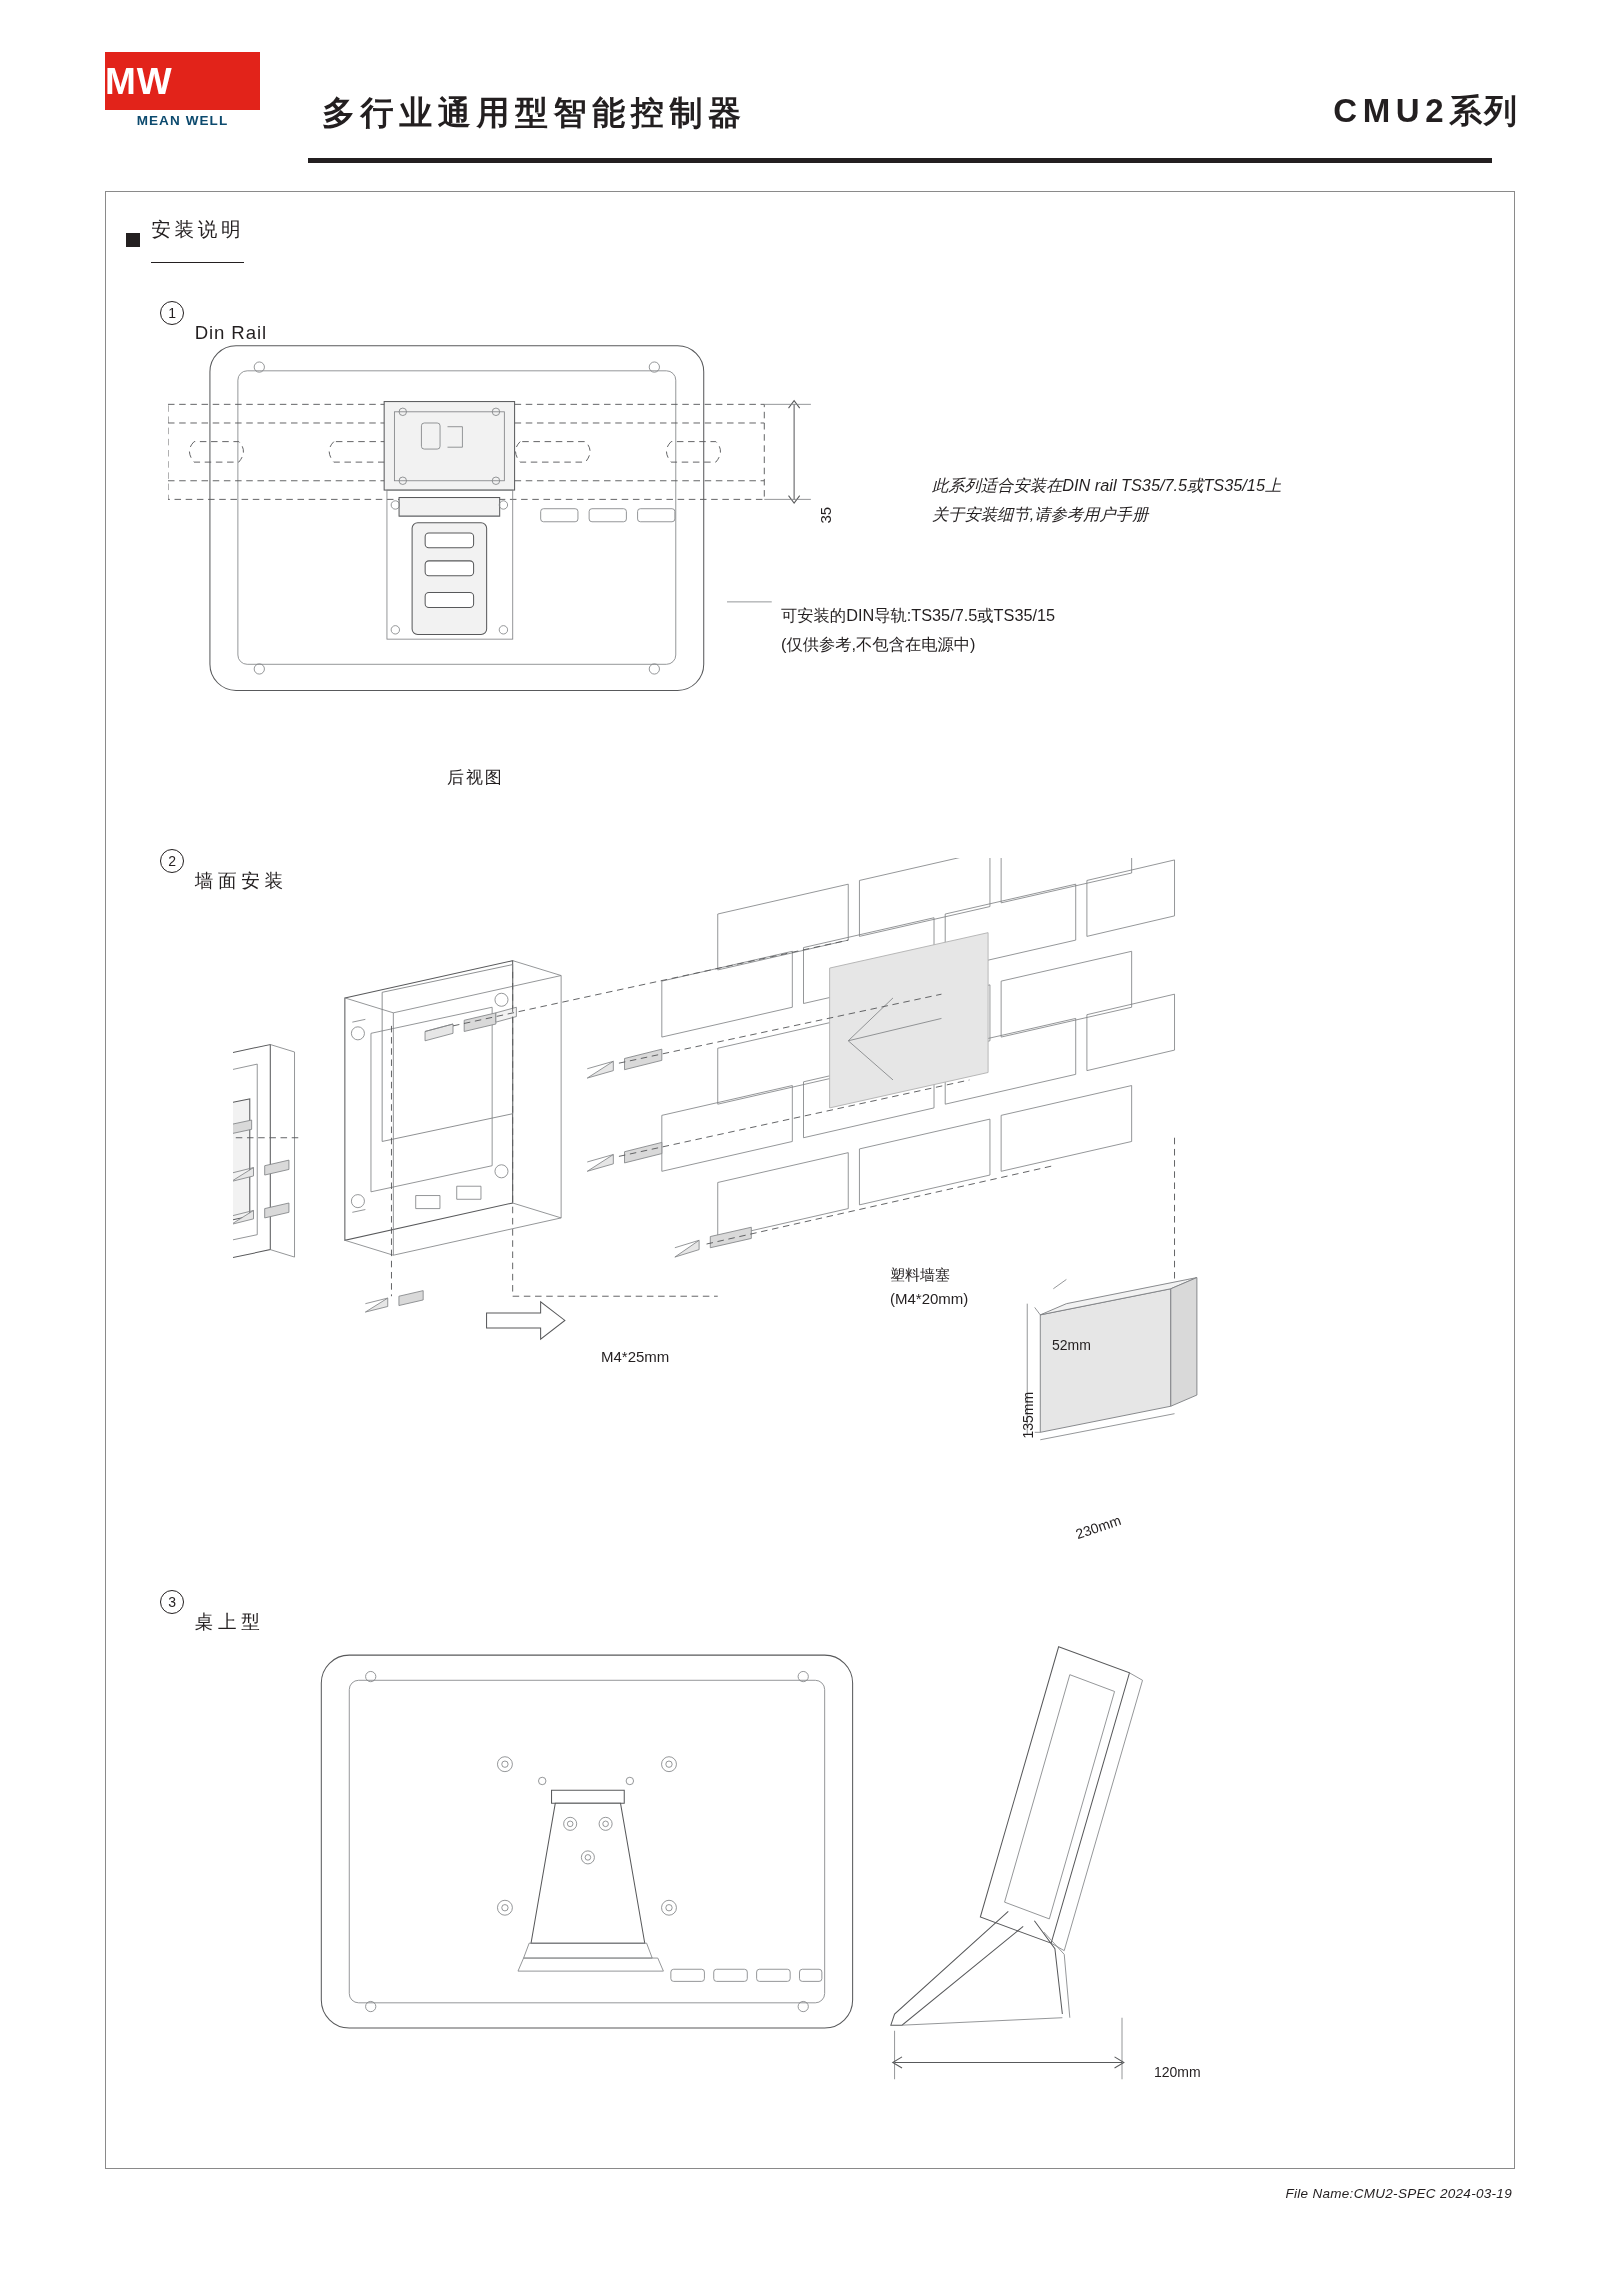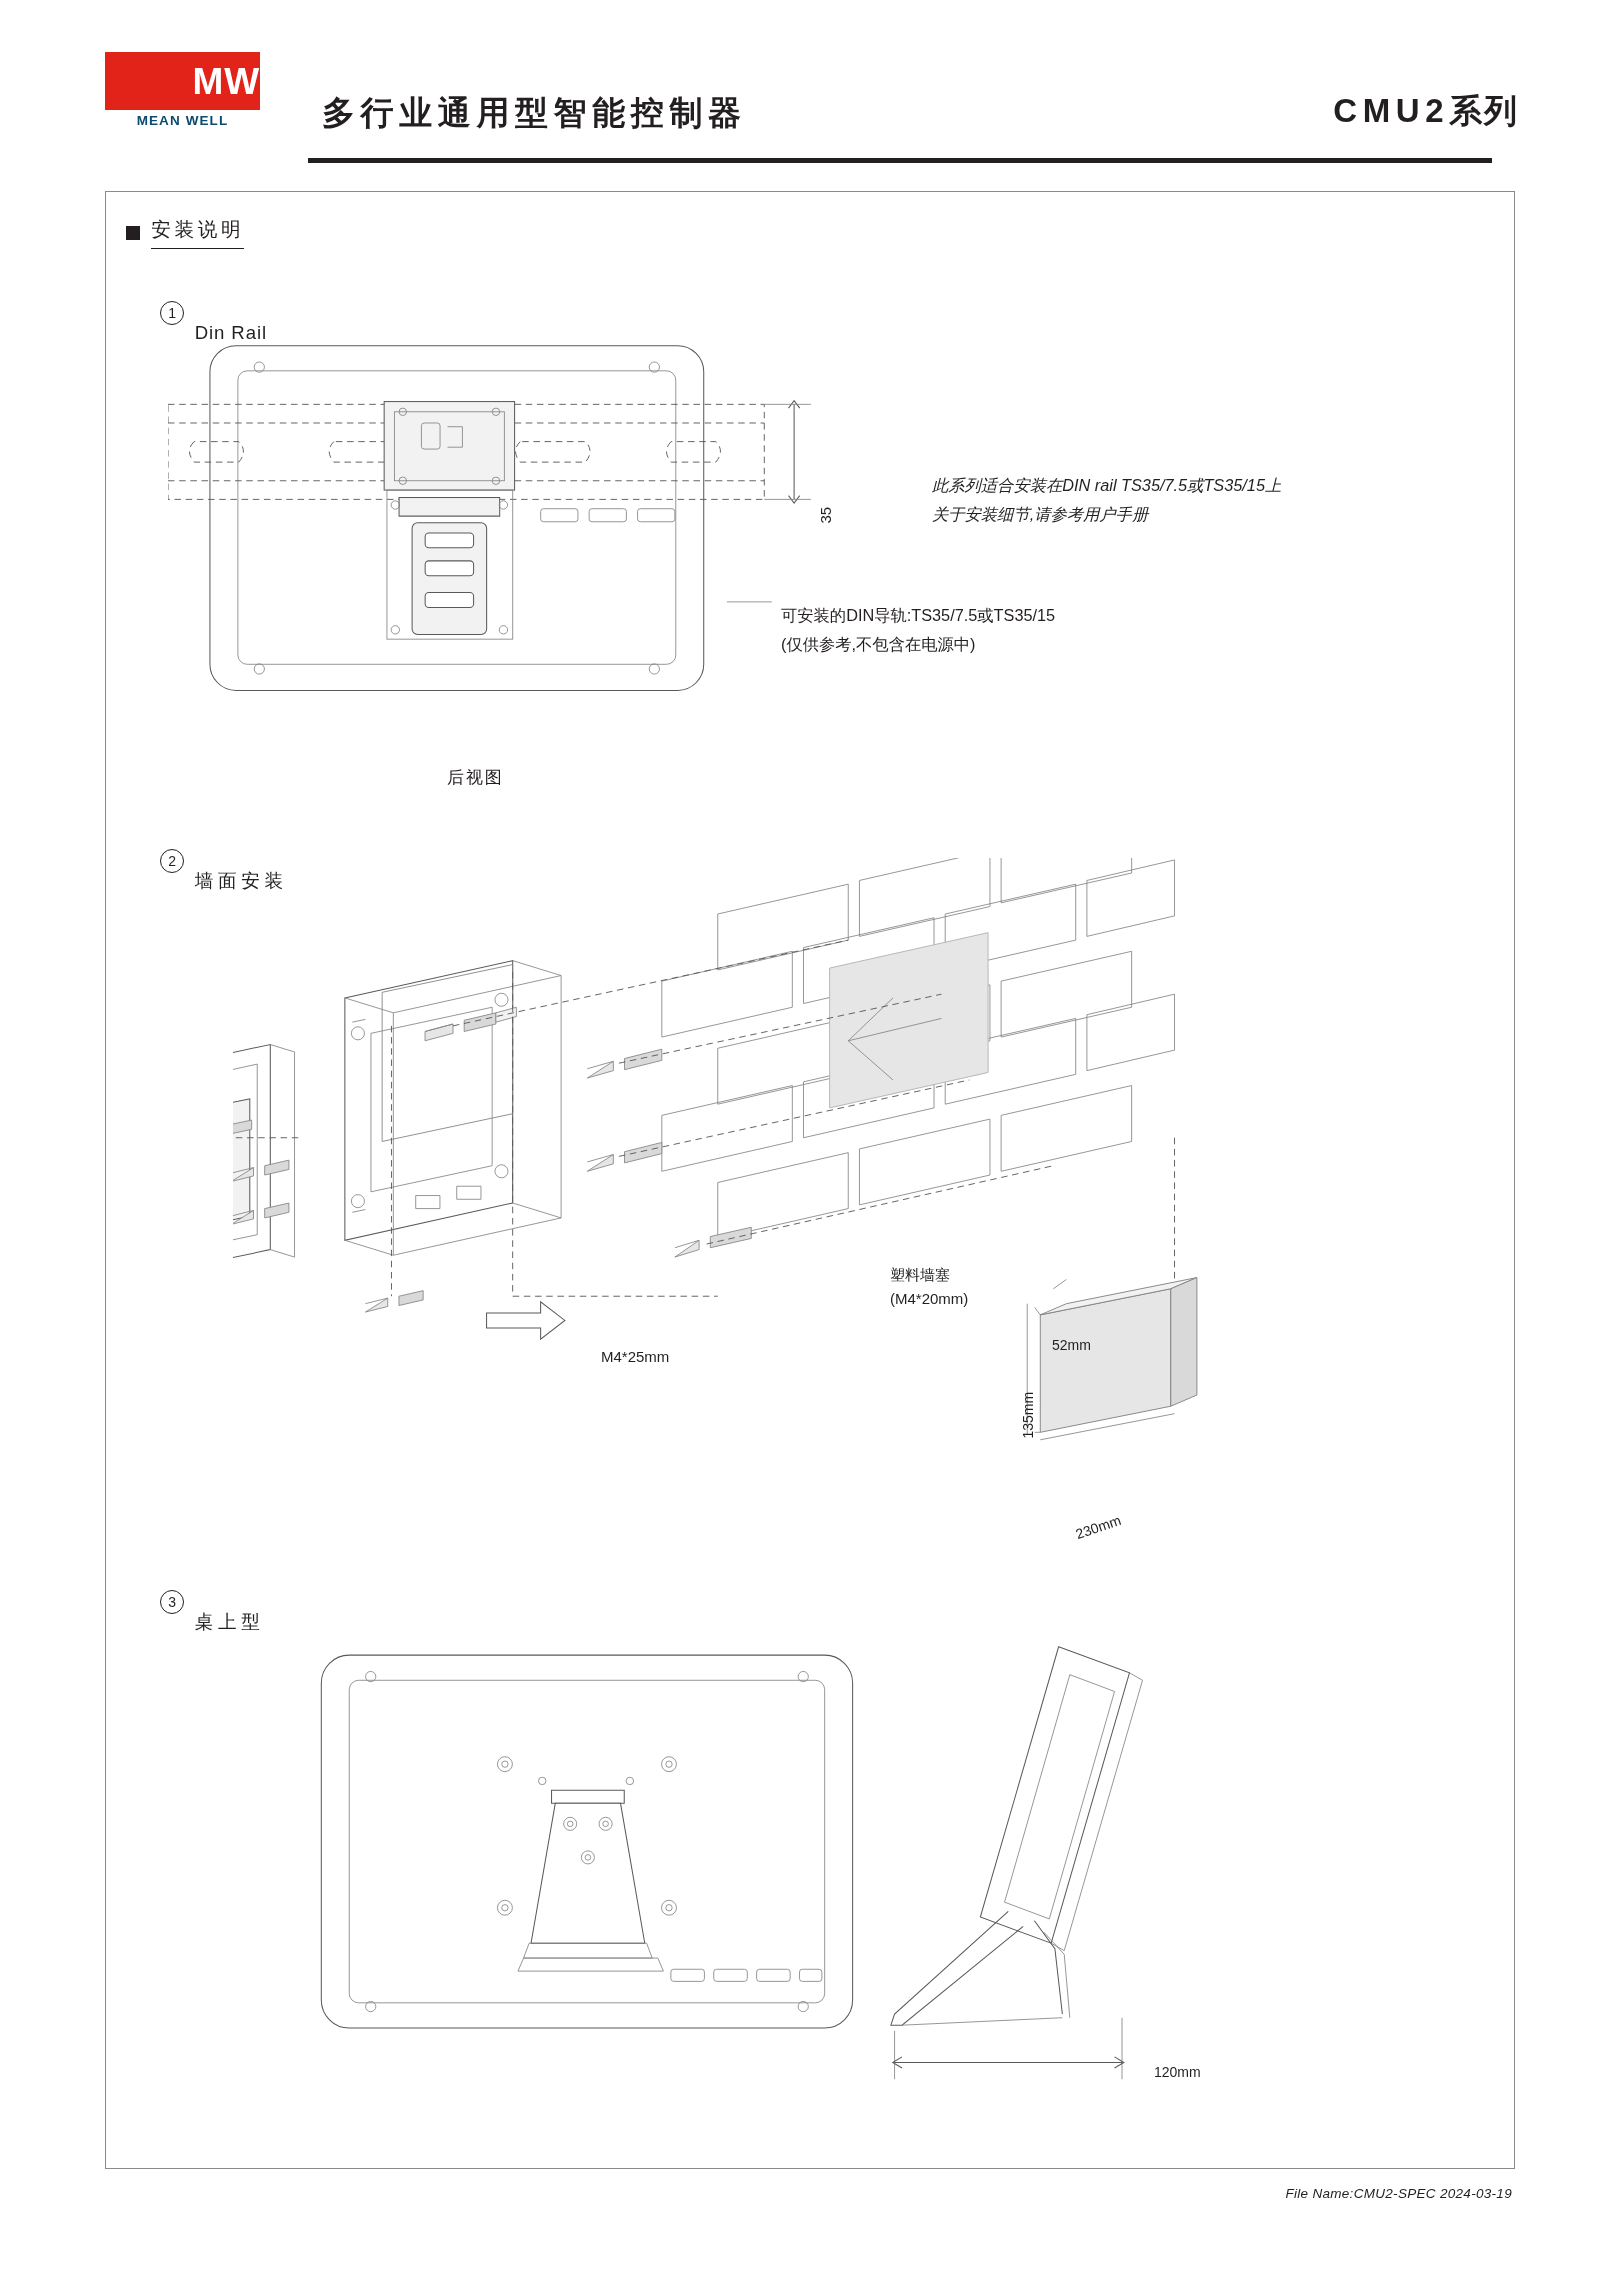--- a/index.html
+++ b/index.html
@@ -9,21 +9,21 @@
     color:#231f20;
     -webkit-font-smoothing:antialiased;
   }
   .page{position:absolute;inset:0;}
 
   
   .header{position:absolute;left:0;top:0;width:1617px;height:172px;}
   .logo{position:absolute;left:105px;top:52px;width:155px;height:78px;}
   .logo .mark{
     width:155px;height:58px;background:#e2231a;position:relative;
-    display:flex;align-items:center;justify-content:flex-end;
+    display:flex;align-items:center;justify-content:flex-start;
   }
   .logo .mark span{
     color:#fff;font-weight:bold;font-size:37px;letter-spacing:0.9px;
     font-family:"Liberation Sans", sans-serif;line-height:1;
   }
   .logo .mw-name{
     margin-top:2.8px;color:#0c4a6e;font-weight:bold;font-size:13.5px;
     letter-spacing:1.1px;text-align:center;width:155px;
   }
   .title-cn{
@@ -47,21 +47,21 @@
     border:0.9px solid #8a8a8a;background:#fff;
   }
 
   
   .sec-head{
     position:absolute;left:126px;top:216px;display:flex;align-items:center;gap:11.2px;
   }
   .sec-head .sq{width:14px;height:14px;background:#231f20;display:inline-block;}
   .sec-head .txt{
     font-size:19.6px;letter-spacing:3.7px;color:#231f20;
-    border-bottom:0.9px solid #231f20;padding-bottom:5px;
+    border-bottom:0.9px solid #231f20;padding-bottom:19px;
   }
 
   
   .num-item{position:absolute;display:flex;align-items:center;gap:10.3px;}
   .circ{
     width:22.4px;height:22.4px;border:1.2px solid #231f20;border-radius:50%;
     display:flex;align-items:center;justify-content:center;
     font-size:14px;line-height:1;color:#231f20;
   }
   .num-label{font-size:18.6px;color:#231f20;letter-spacing:0.9px;margin-top:40px;}

